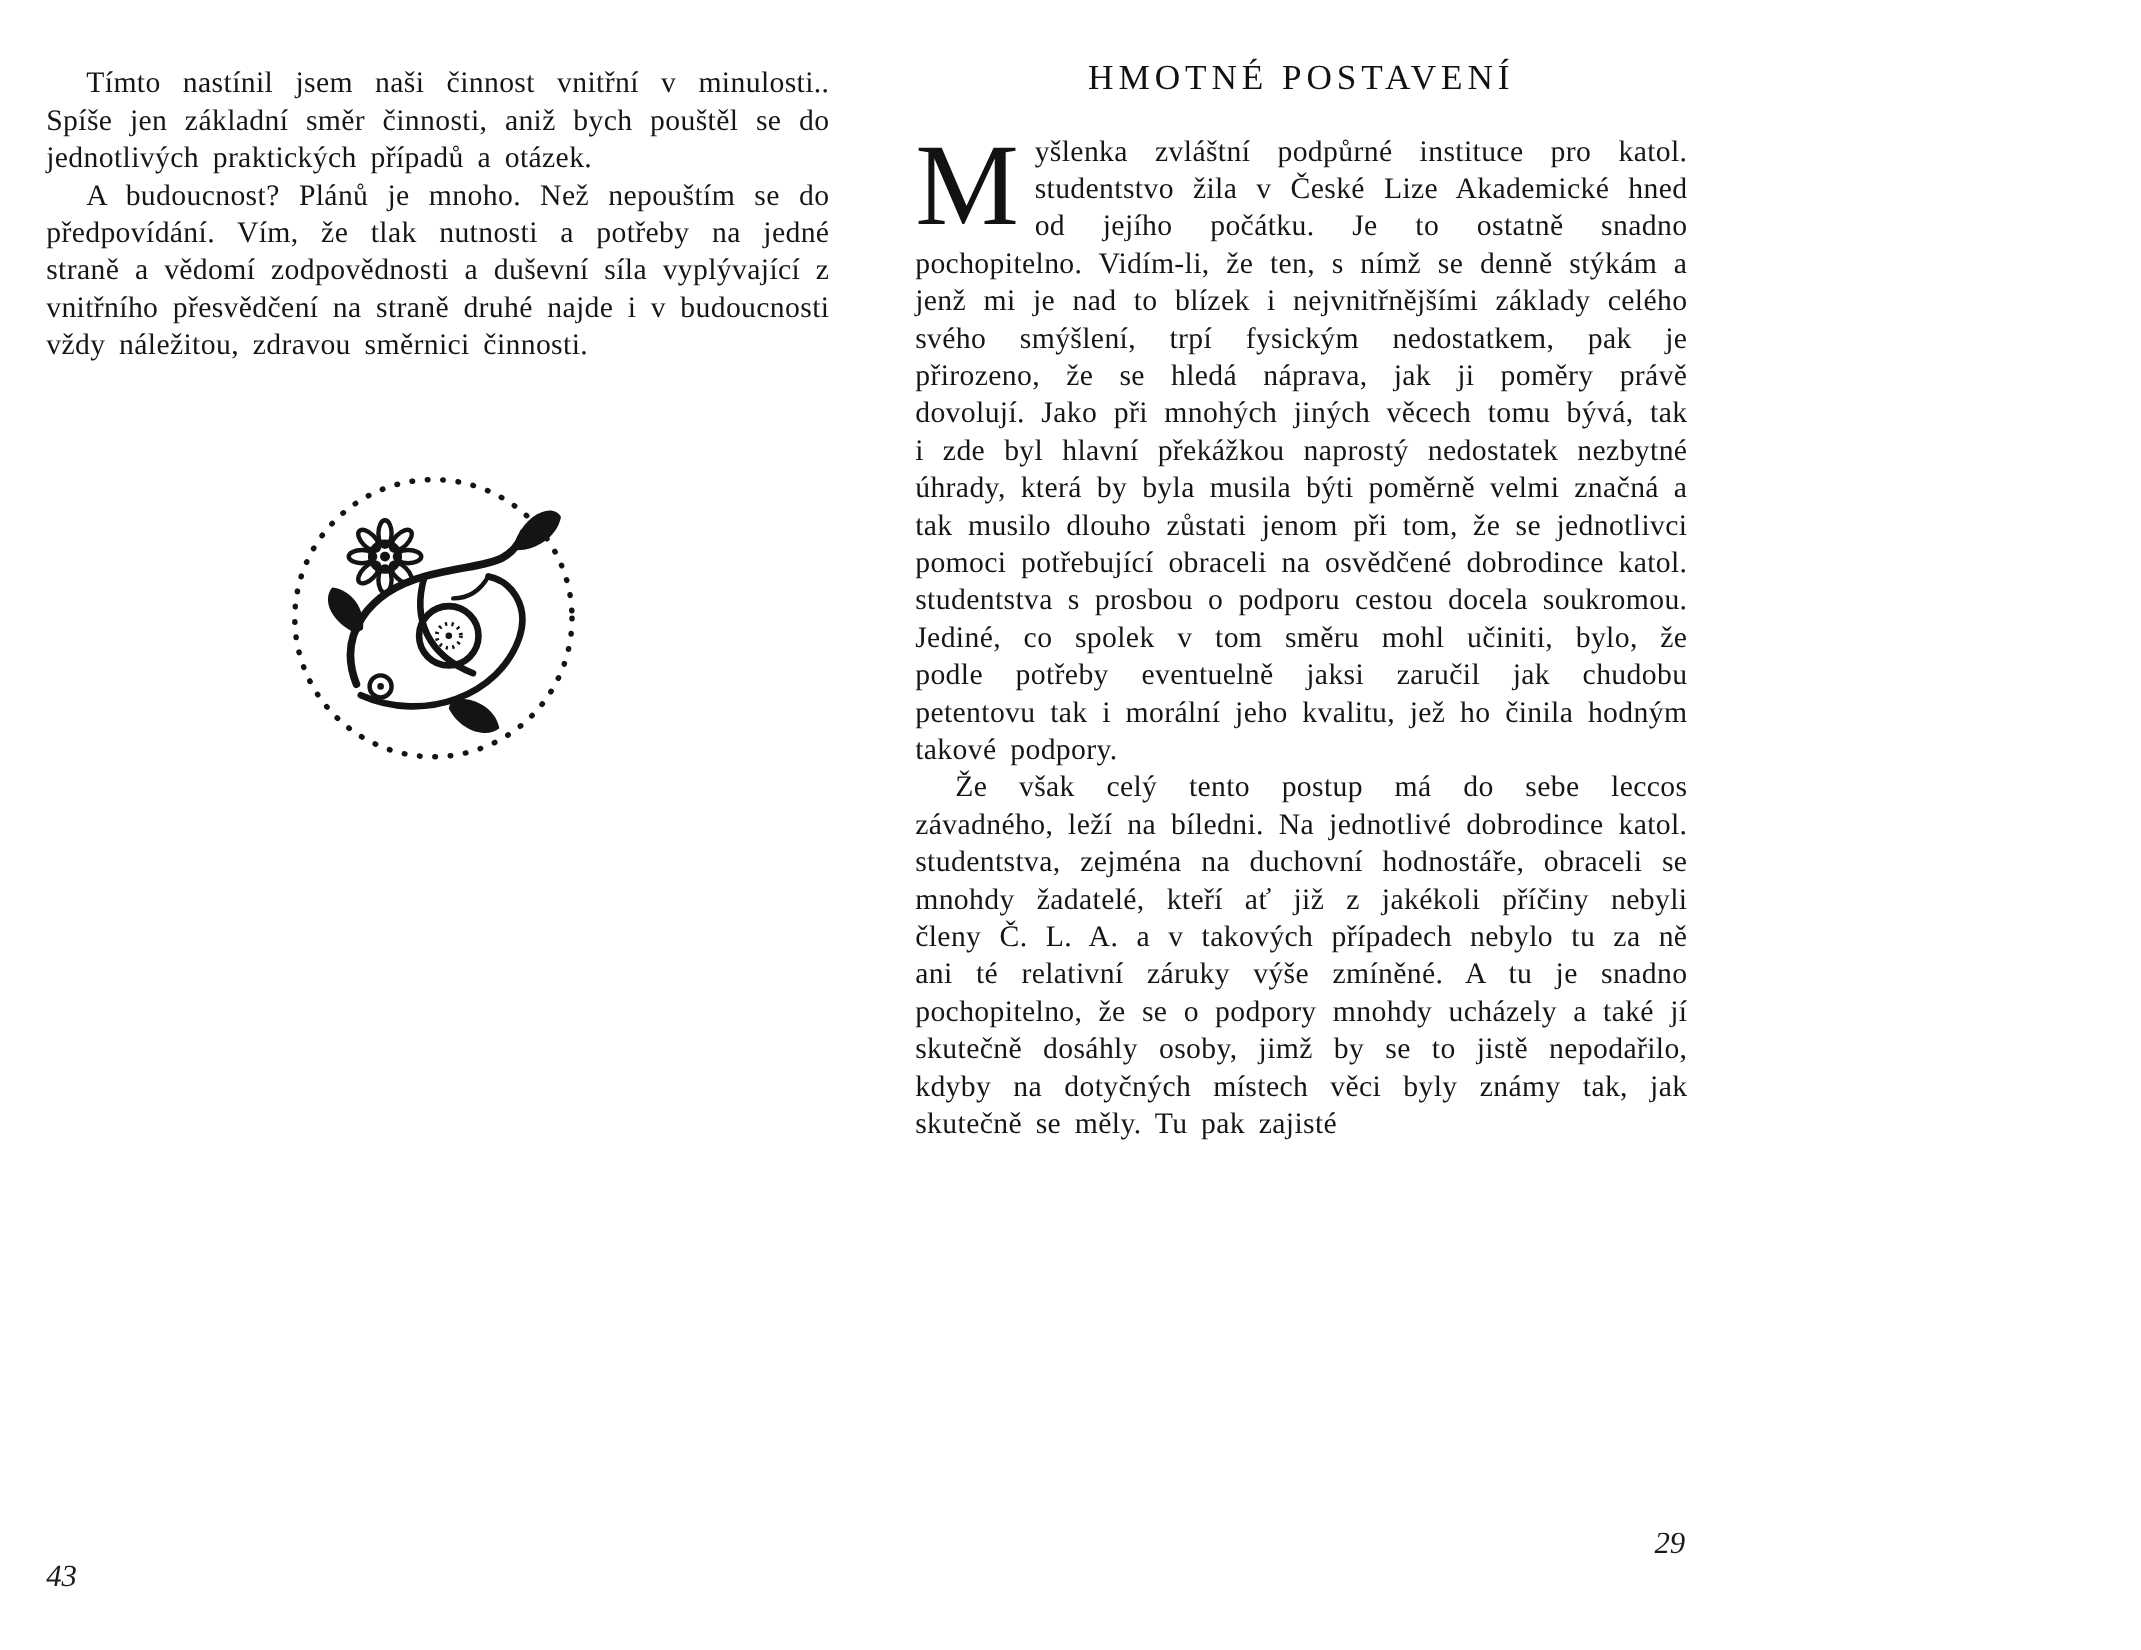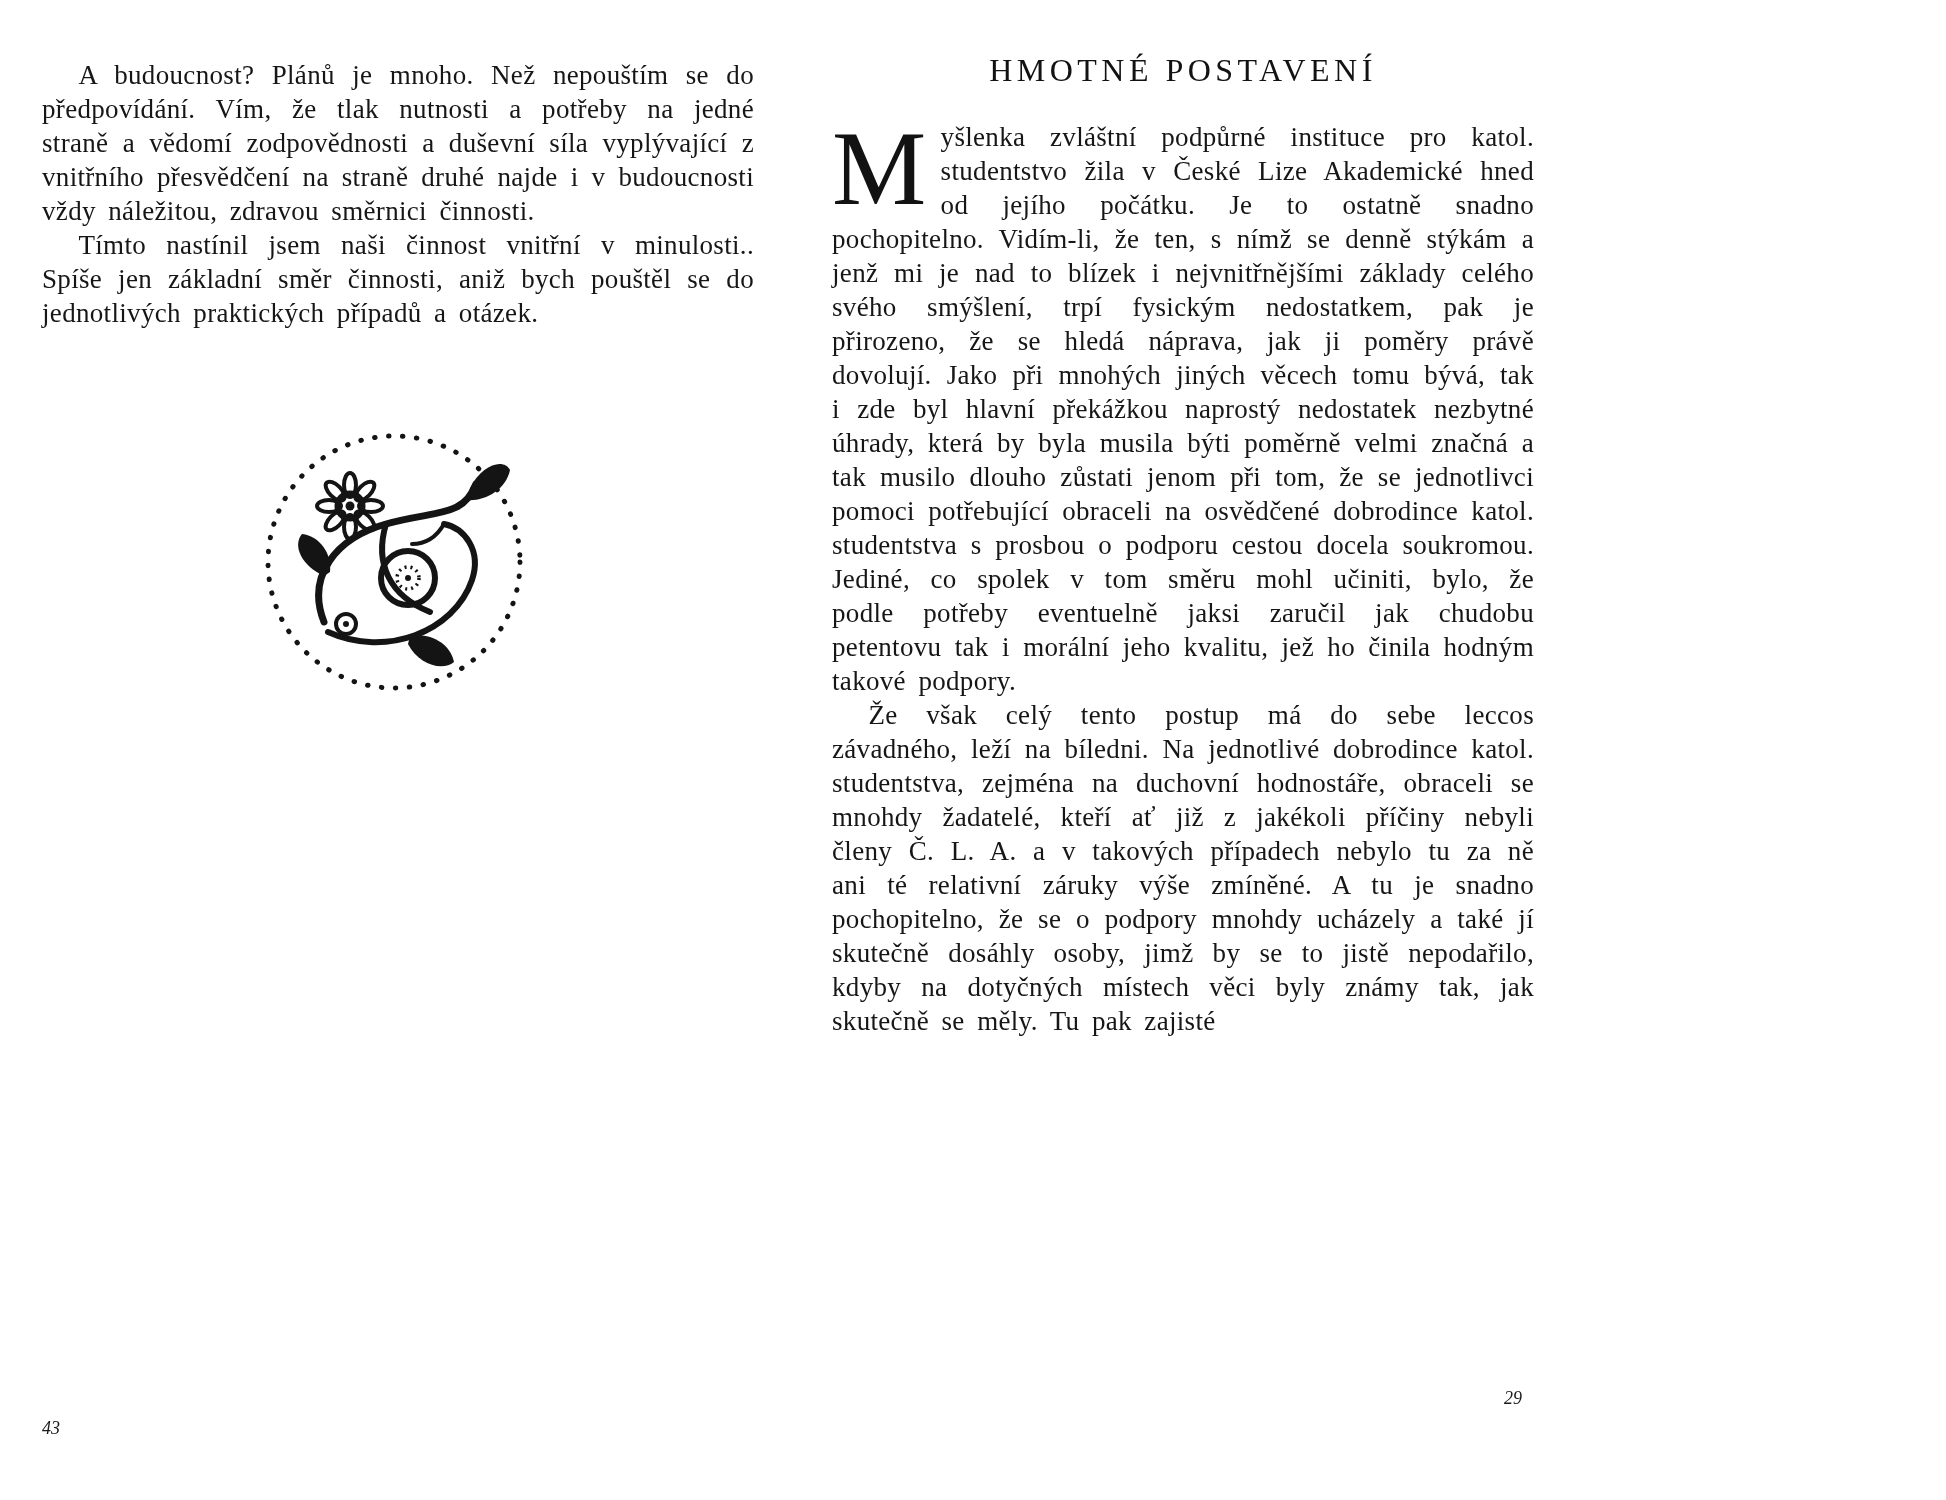--- a/index.html
+++ b/index.html
@@ -45,35 +45,35 @@
   }
 
   .ornament {
     width:272px;
     margin:96px 0 0 216px;
   }
   .ornament svg { display:block; }
 
   .pagenum {
     position:absolute;
-    font-size:18px;
+    font-size:28px;
     font-style:italic;
     color:#1a1a1a;
   }
   .pagenum-left  { left:42px;   top:1418px; }
   .pagenum-right { left:1504px; top:1388px; }
 </style>
 </head>
 <body>
 
 <div>
 
   <section class="page page-left">
+    <p class="body-text indent">Tímto nastínil jsem naši činnost vnitřní v minulosti.. Spíše jen základní směr činnosti, aniž bych pouštěl se do jednotlivých praktických případů a otázek.</p>
     <p class="body-text indent">A budoucnost? Plánů je mnoho. Než nepouštím se do předpovídání. Vím, že tlak nutnosti a potřeby na jedné straně a vědomí zodpovědnosti a duševní síla vyplývající z vnitřního přesvědčení na straně druhé najde i v budoucnosti vždy náležitou, zdravou směrnici činnosti.</p>
-    <p class="body-text indent">Tímto nastínil jsem naši činnost vnitřní v minulosti.. Spíše jen základní směr činnosti, aniž bych pouštěl se do jednotlivých praktických případů a otázek.</p>
 
     <div class="ornament">
       <svg width="272" height="272" viewBox="0 0 272 272" aria-hidden="true">
 
         <circle cx="136" cy="136" r="126" fill="none" stroke="#141414" stroke-width="5" stroke-dasharray="0.5 13.5" stroke-linecap="round"></circle>
 
         <path d="M66 196 C 48 150, 78 112, 128 98 C 178 84, 205 92, 218 58" fill="none" stroke="#141414" stroke-width="7" stroke-linecap="round"></path>
         <path d="M70 206 C 128 232, 196 206, 214 154 C 224 124, 206 102, 186 98" fill="none" stroke="#141414" stroke-width="6" stroke-linecap="round"></path>
         <path d="M128 98 C 116 138, 132 170, 172 186" fill="none" stroke="#141414" stroke-width="6" stroke-linecap="round"></path>
         <path d="M186 98 C 178 112, 166 118, 154 118" fill="none" stroke="#141414" stroke-width="4" stroke-linecap="round"></path>

